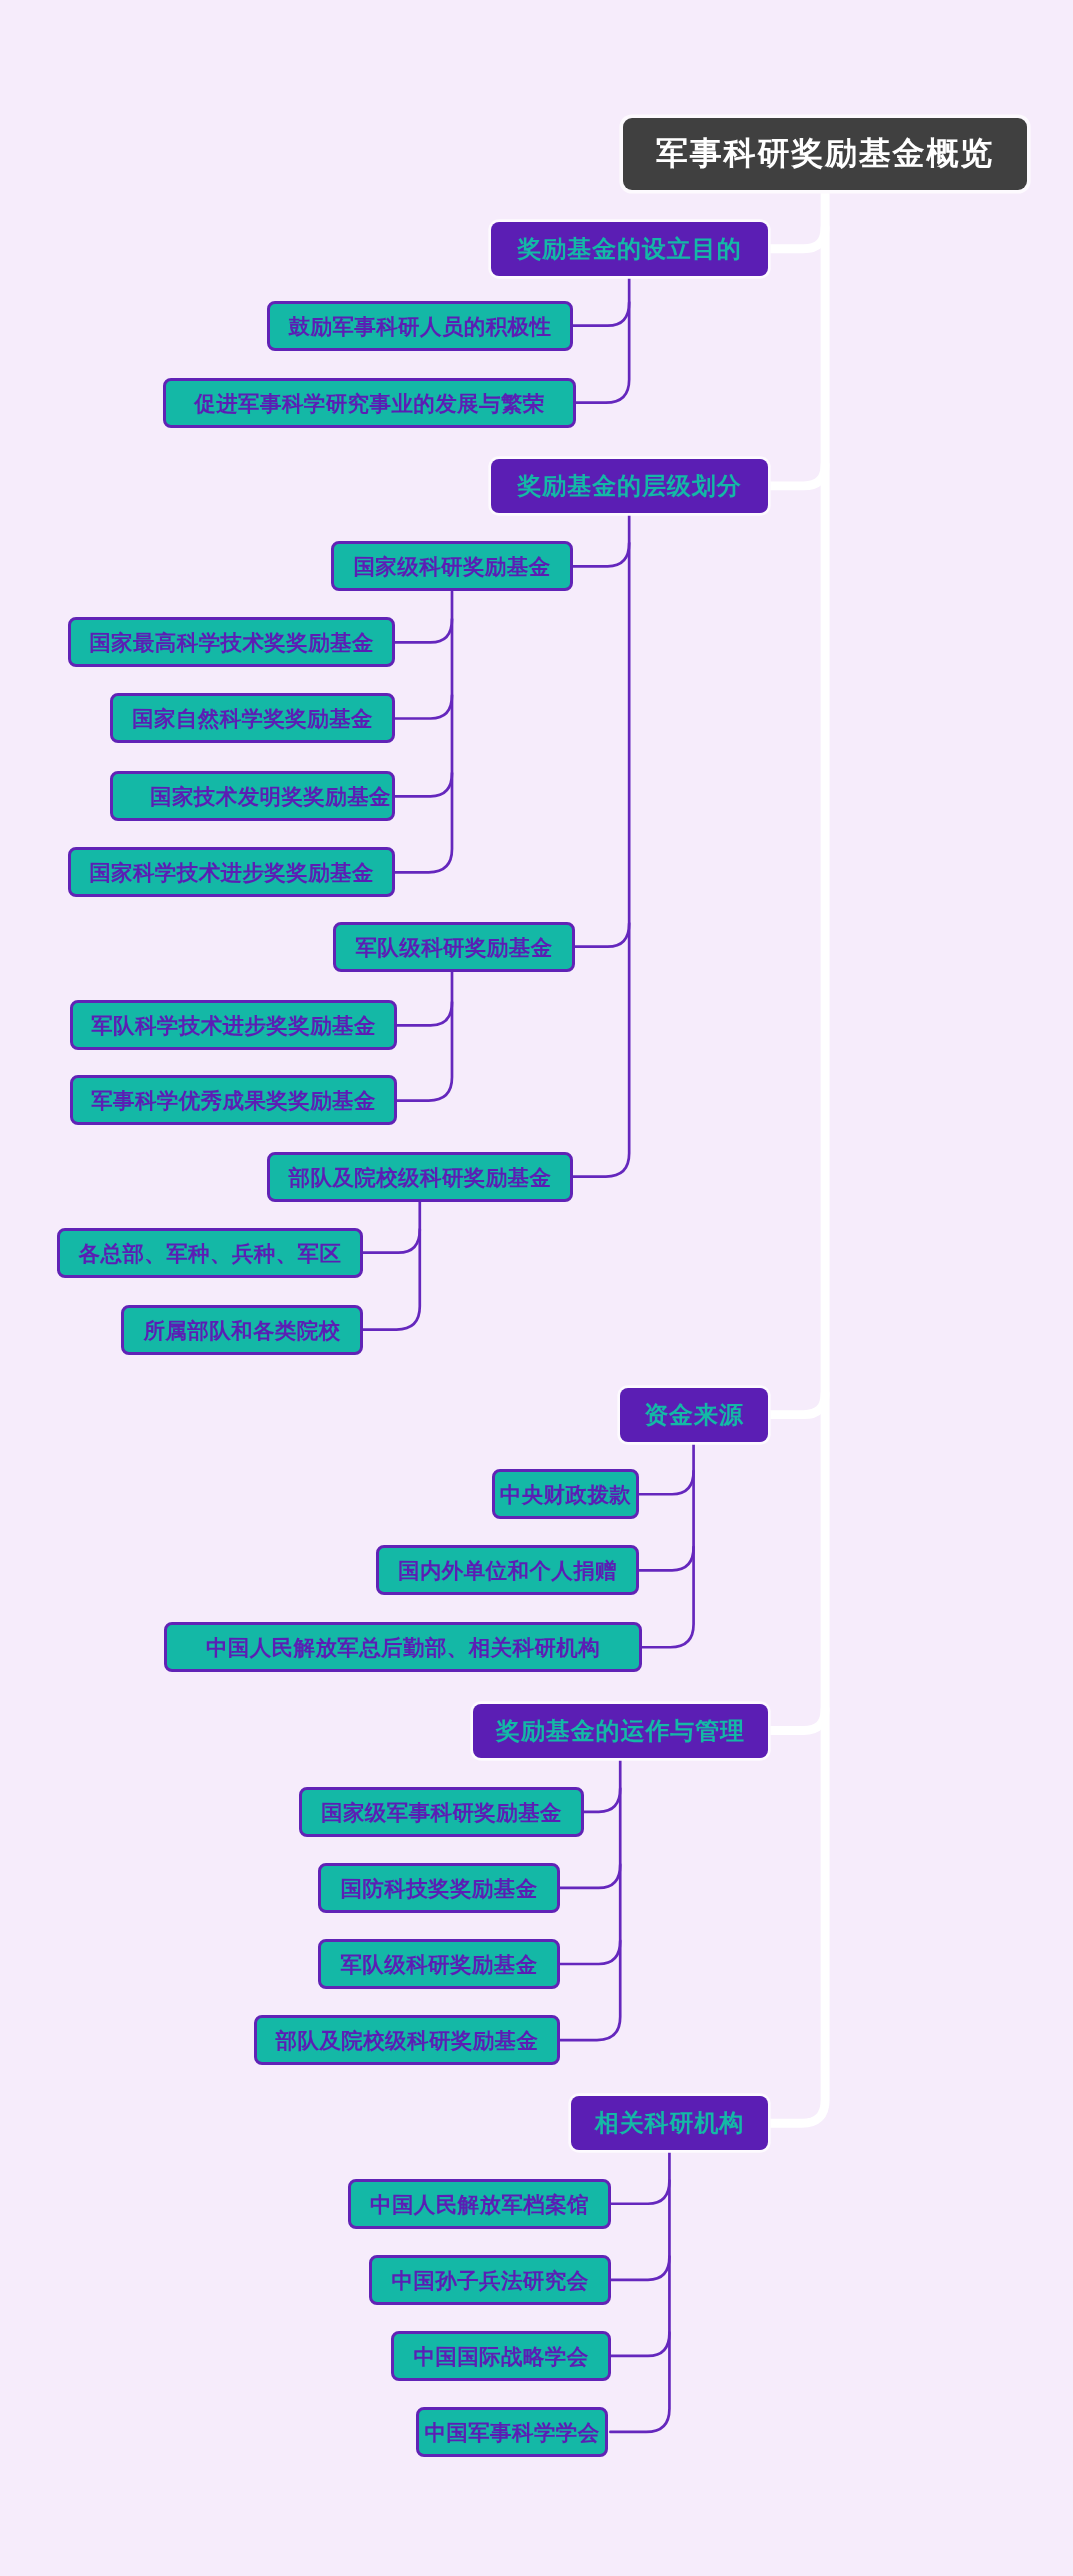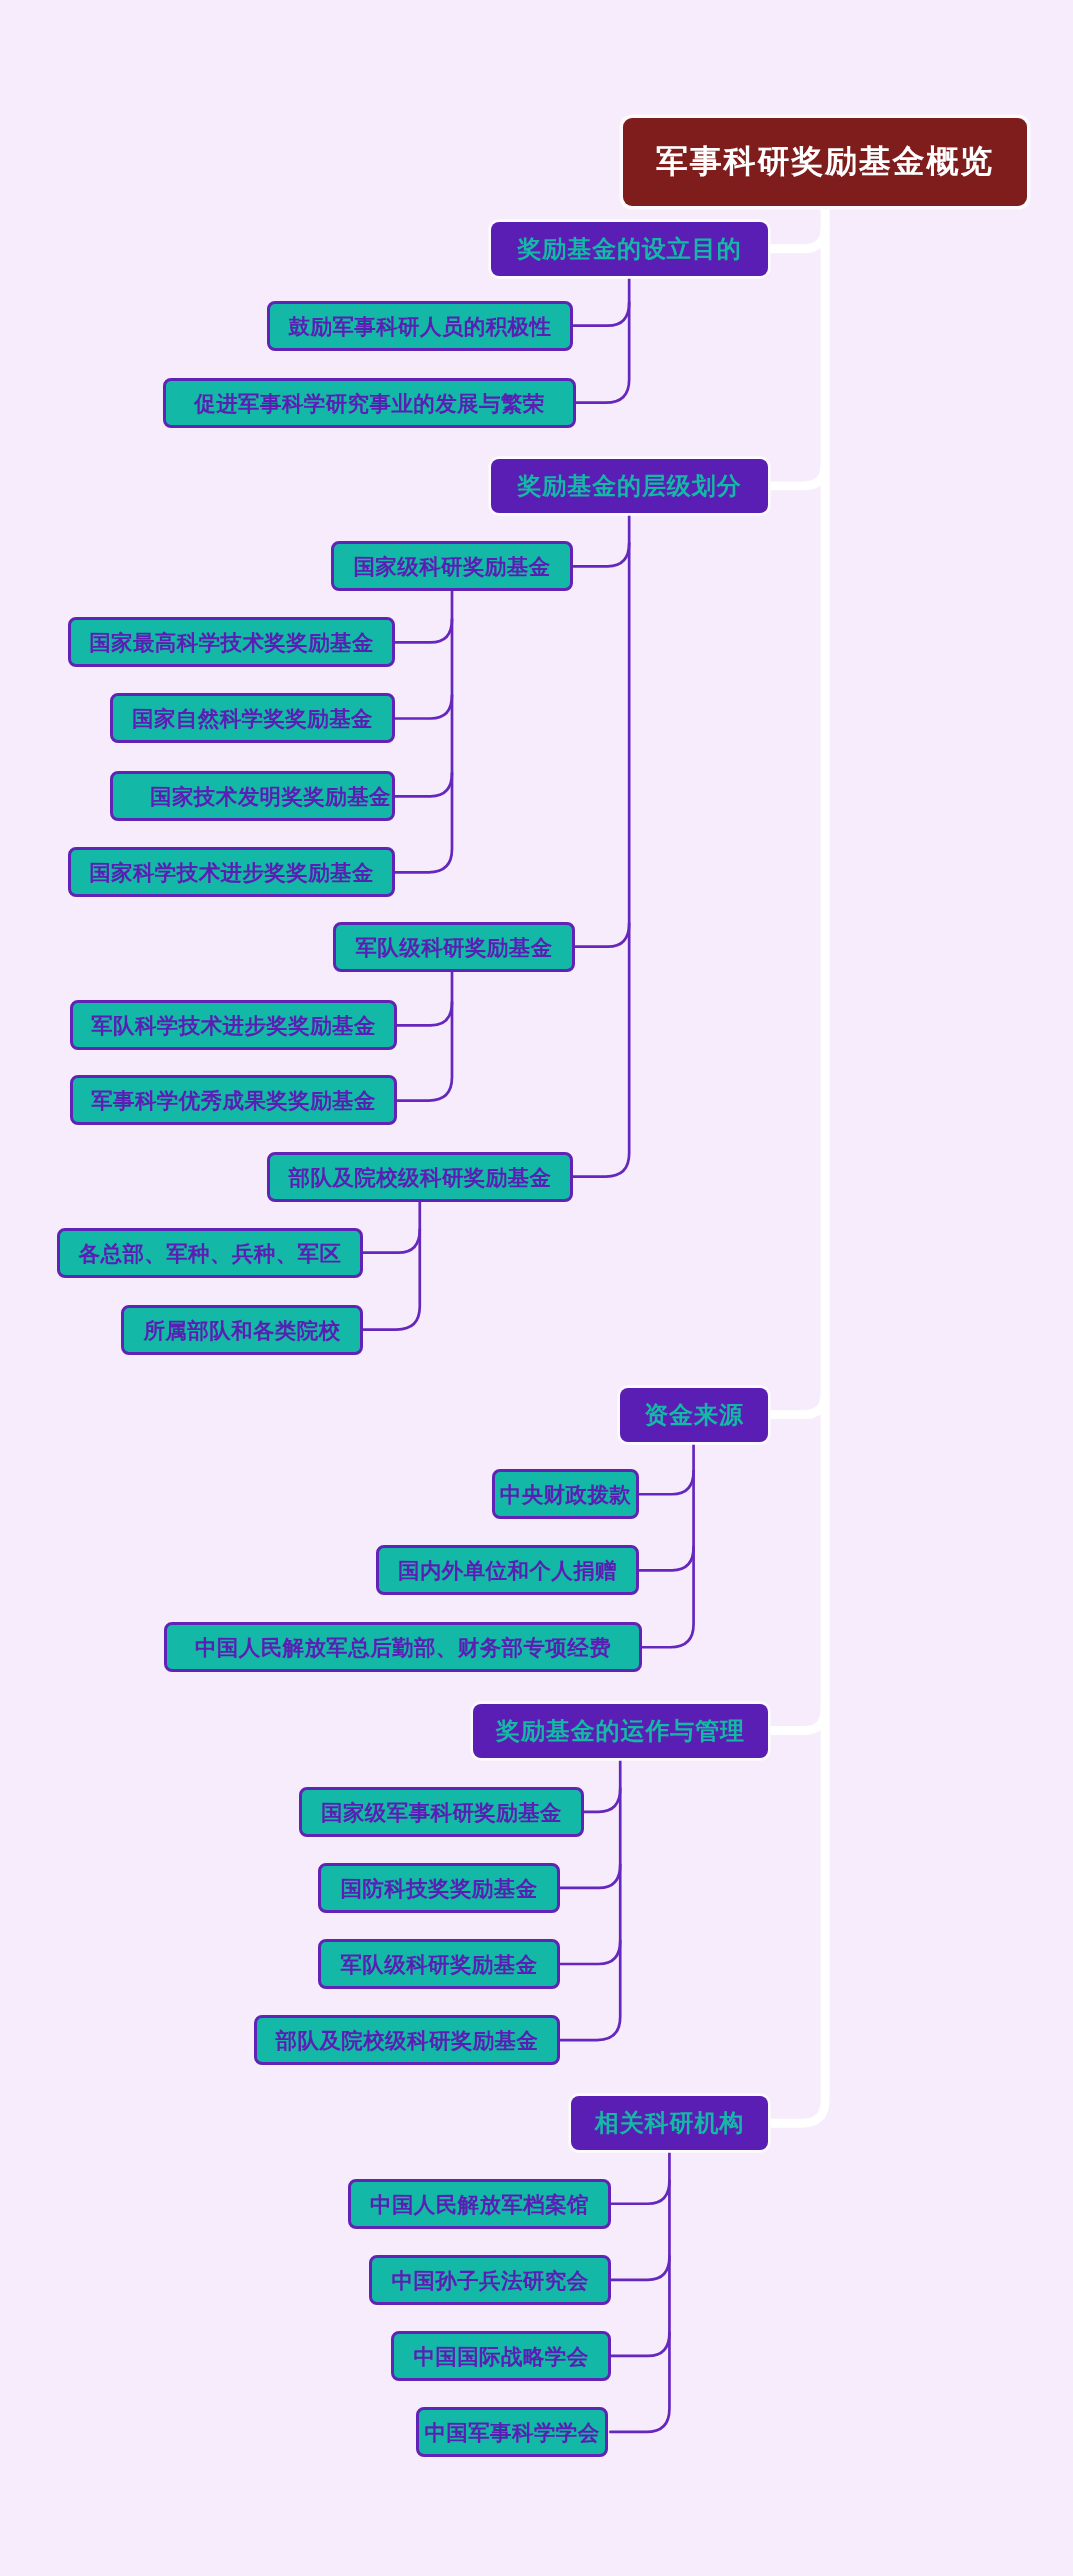--- a/index.html
+++ b/index.html
@@ -11,21 +11,21 @@
   }
   #stage{position:absolute;inset:0;width:1074px;height:2576px;}
   #wires{position:absolute;left:0;top:0;z-index:1;}
   .node{
     position:absolute;z-index:2;
     display:flex;align-items:center;justify-content:center;
     box-sizing:border-box;white-space:nowrap;
     border-radius:8px;text-align:center;
   }
   .root{
-    height:88px;background:#7f1d1d;color:#fff;
+    height:72px;background:#404040;color:#fff;
     font-size:32px;font-weight:700;letter-spacing:1.8px;
     border-radius:9px;box-shadow:0 0 0 3.6px #FDFAFE;
   }
   .branch{
     height:54px;background:#5B1EB4;color:#14b8a6;
     font-size:24px;font-weight:700;letter-spacing:0.9px;
     box-shadow:0 0 0 2.7px #FDFAFE;
   }
   .leaf{
     height:50px;background:#14b8a6;color:#5B1EB4;
@@ -101,21 +101,21 @@
   <div class="node leaf" style="right:677px;top:1000px;width:327px;">军队科学技术进步奖奖励基金</div>
   <div class="node leaf" style="right:677px;top:1075px;width:327px;">军事科学优秀成果奖奖励基金</div>
 
   <div class="node leaf" style="right:501px;top:1152px;width:306px;">部队及院校级科研奖励基金</div>
   <div class="node leaf" style="right:711px;top:1228px;width:306px;">各总部、军种、兵种、军区</div>
   <div class="node leaf" style="right:711px;top:1305px;width:242px;">所属部队和各类院校</div>
 
   <div class="node branch" style="right:306px;top:1388px;width:148px;">资金来源</div>
   <div class="node leaf" style="right:435px;top:1469px;width:147px;">中央财政拨款</div>
   <div class="node leaf" style="right:435px;top:1545px;width:263px;">国内外单位和个人捐赠</div>
-  <div class="node leaf" style="right:432px;top:1622px;width:478px;">中国人民解放军总后勤部、财务部专项经费</div>
+  <div class="node leaf" style="right:432px;top:1622px;width:478px;">中国人民解放军总后勤部、相关科研机构</div>
 
   <div class="node branch" style="right:306px;top:1704px;width:295px;">奖励基金的运作与管理</div>
   <div class="node leaf" style="right:490px;top:1787px;width:285px;">国家级军事科研奖励基金</div>
   <div class="node leaf" style="right:514px;top:1863px;width:242px;">国防科技奖奖励基金</div>
   <div class="node leaf" style="right:514px;top:1939px;width:242px;">军队级科研奖励基金</div>
   <div class="node leaf" style="right:514px;top:2015px;width:306px;">部队及院校级科研奖励基金</div>
 
   <div class="node branch" style="right:306px;top:2096px;width:197px;">相关科研机构</div>
   <div class="node leaf" style="right:463px;top:2179px;width:263px;">中国人民解放军档案馆</div>
   <div class="node leaf" style="right:463px;top:2255px;width:242px;">中国孙子兵法研究会</div>

